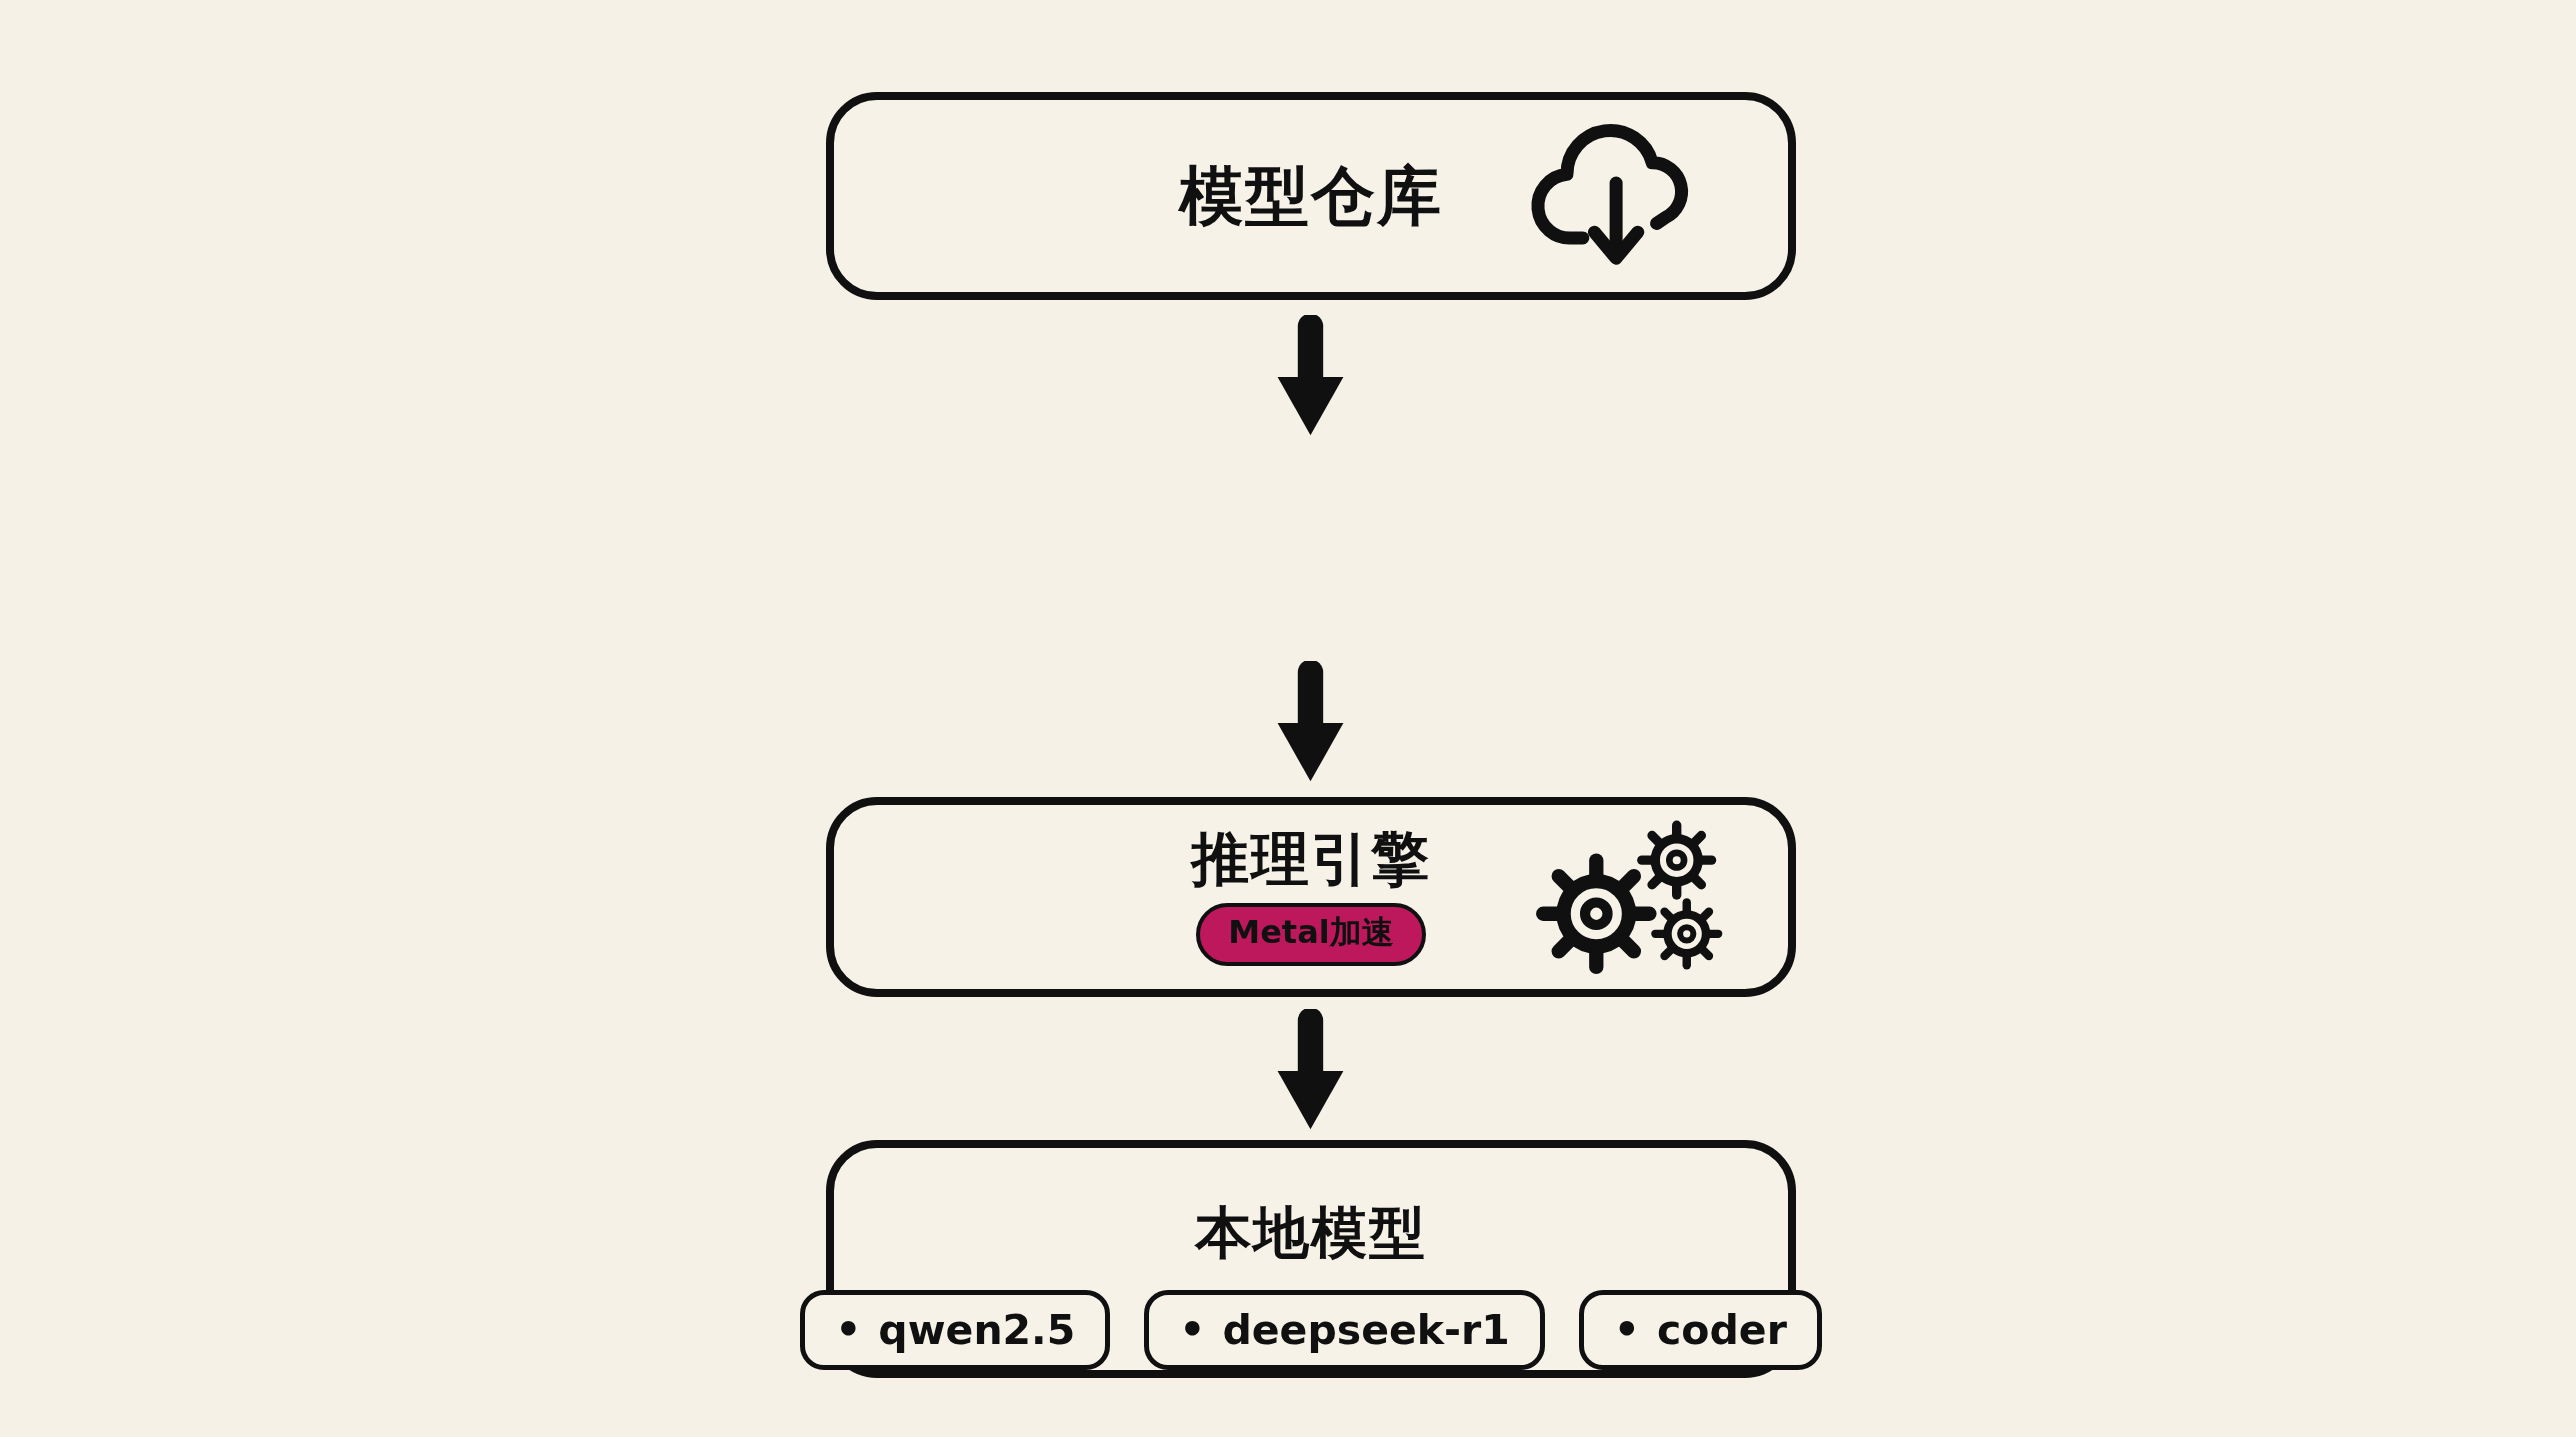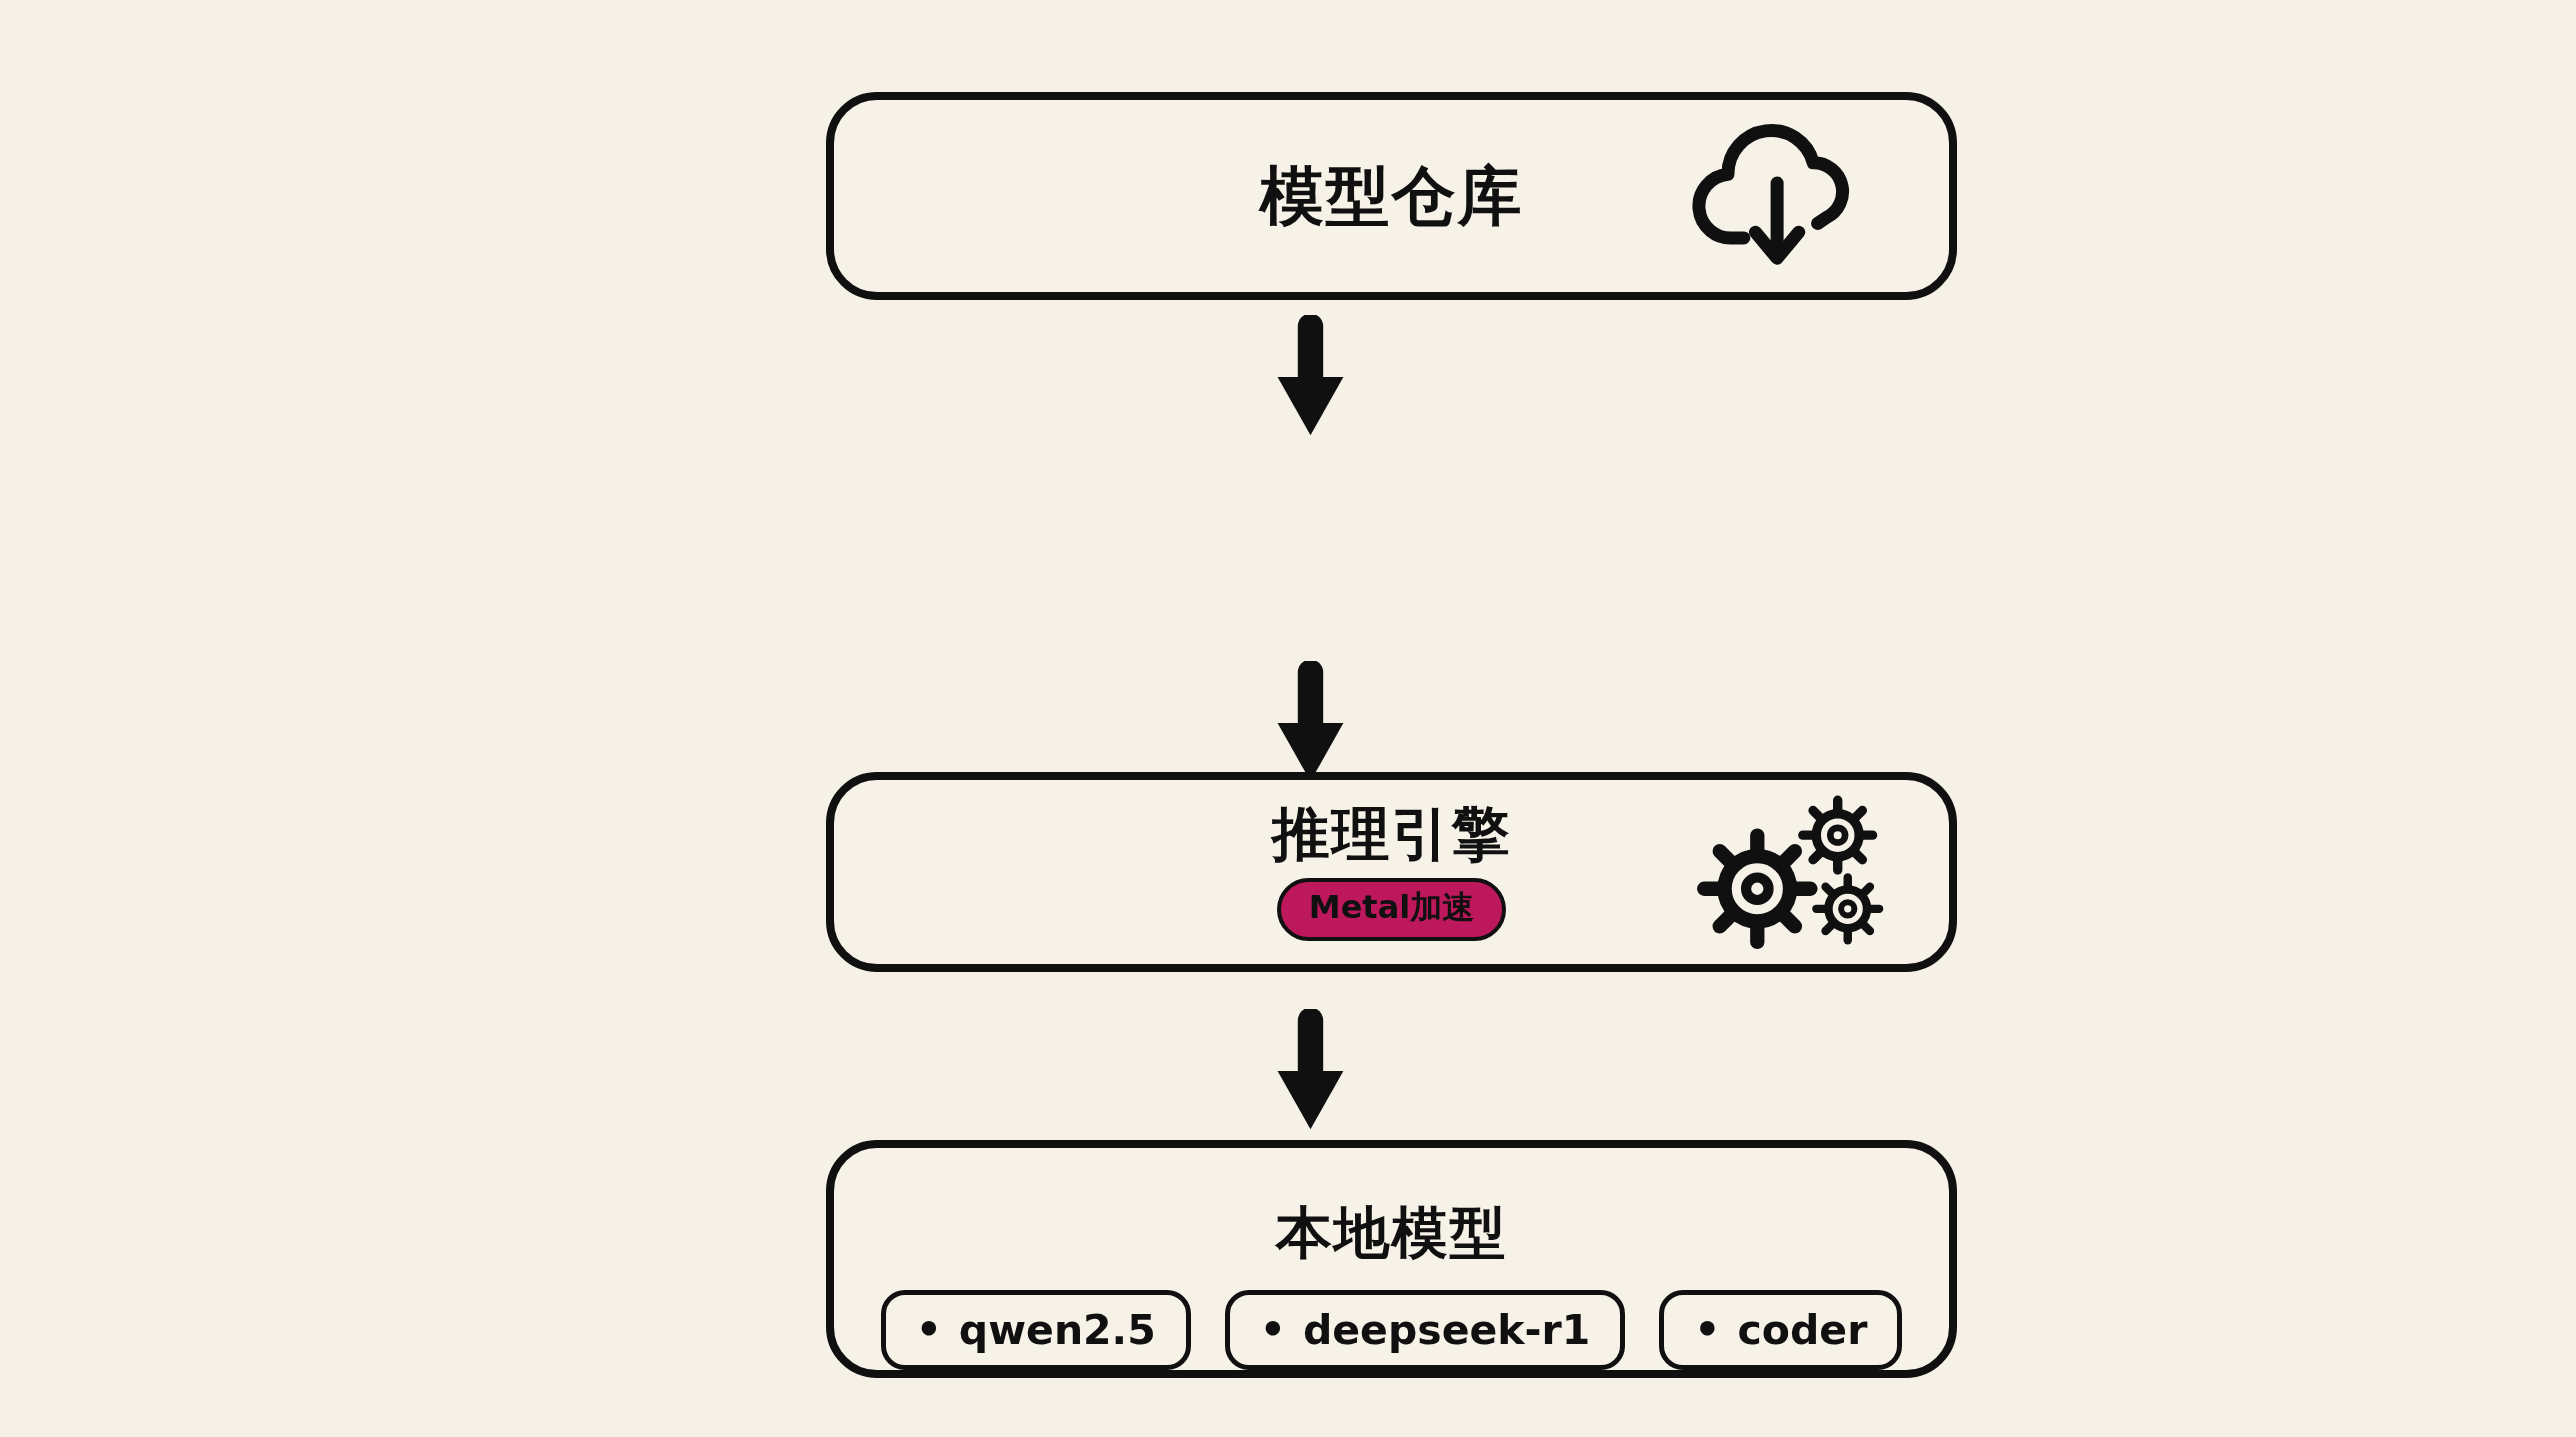--- a/index.html
+++ b/index.html
@@ -5,28 +5,28 @@
   html,body{margin:0;padding:0;}
   body{
     width:2576px;height:1438px;
     background:#f5f1e6;
     font-family:"DejaVu Sans","Liberation Sans",sans-serif;
     color:#101010;
   }
   .canvas{position:relative;width:2576px;height:1438px;overflow:hidden;background:#f5f1e6;}
 
   .node{
-    position:absolute;left:826px;width:1131px;
+    position:absolute;left:826px;width:970px;
     border:8.4px solid #101010;border-radius:51px;
     background:#f6f2e8;box-sizing:border-box;
     display:flex;flex-direction:column;align-items:center;justify-content:center;
   }
   .node1{top:92px;height:208px;}
   .node2{top:446px;height:200px;}
-  .node3{top:772px;height:200px;text-align:right;}
+  .node3{top:797px;height:200px;text-align:right;}
   .node4{top:1140px;height:238px;justify-content:flex-end;}
 
   .node-label{font-weight:700;letter-spacing:1.9px;line-height:1.1;}
   .node1 .node-label{font-size:64px;}
   .node2 .node-label{font-size:62px;}
   .node3 .node-label{font-size:58px;}
   .node4 .node-label{font-size:56px;}
 
   .node-icon{position:absolute;top:50%;transform:translateY(-50%);display:flex;align-items:center;justify-content:center;}
   .icon-cloud{right:73px;width:192px;height:159px;}

